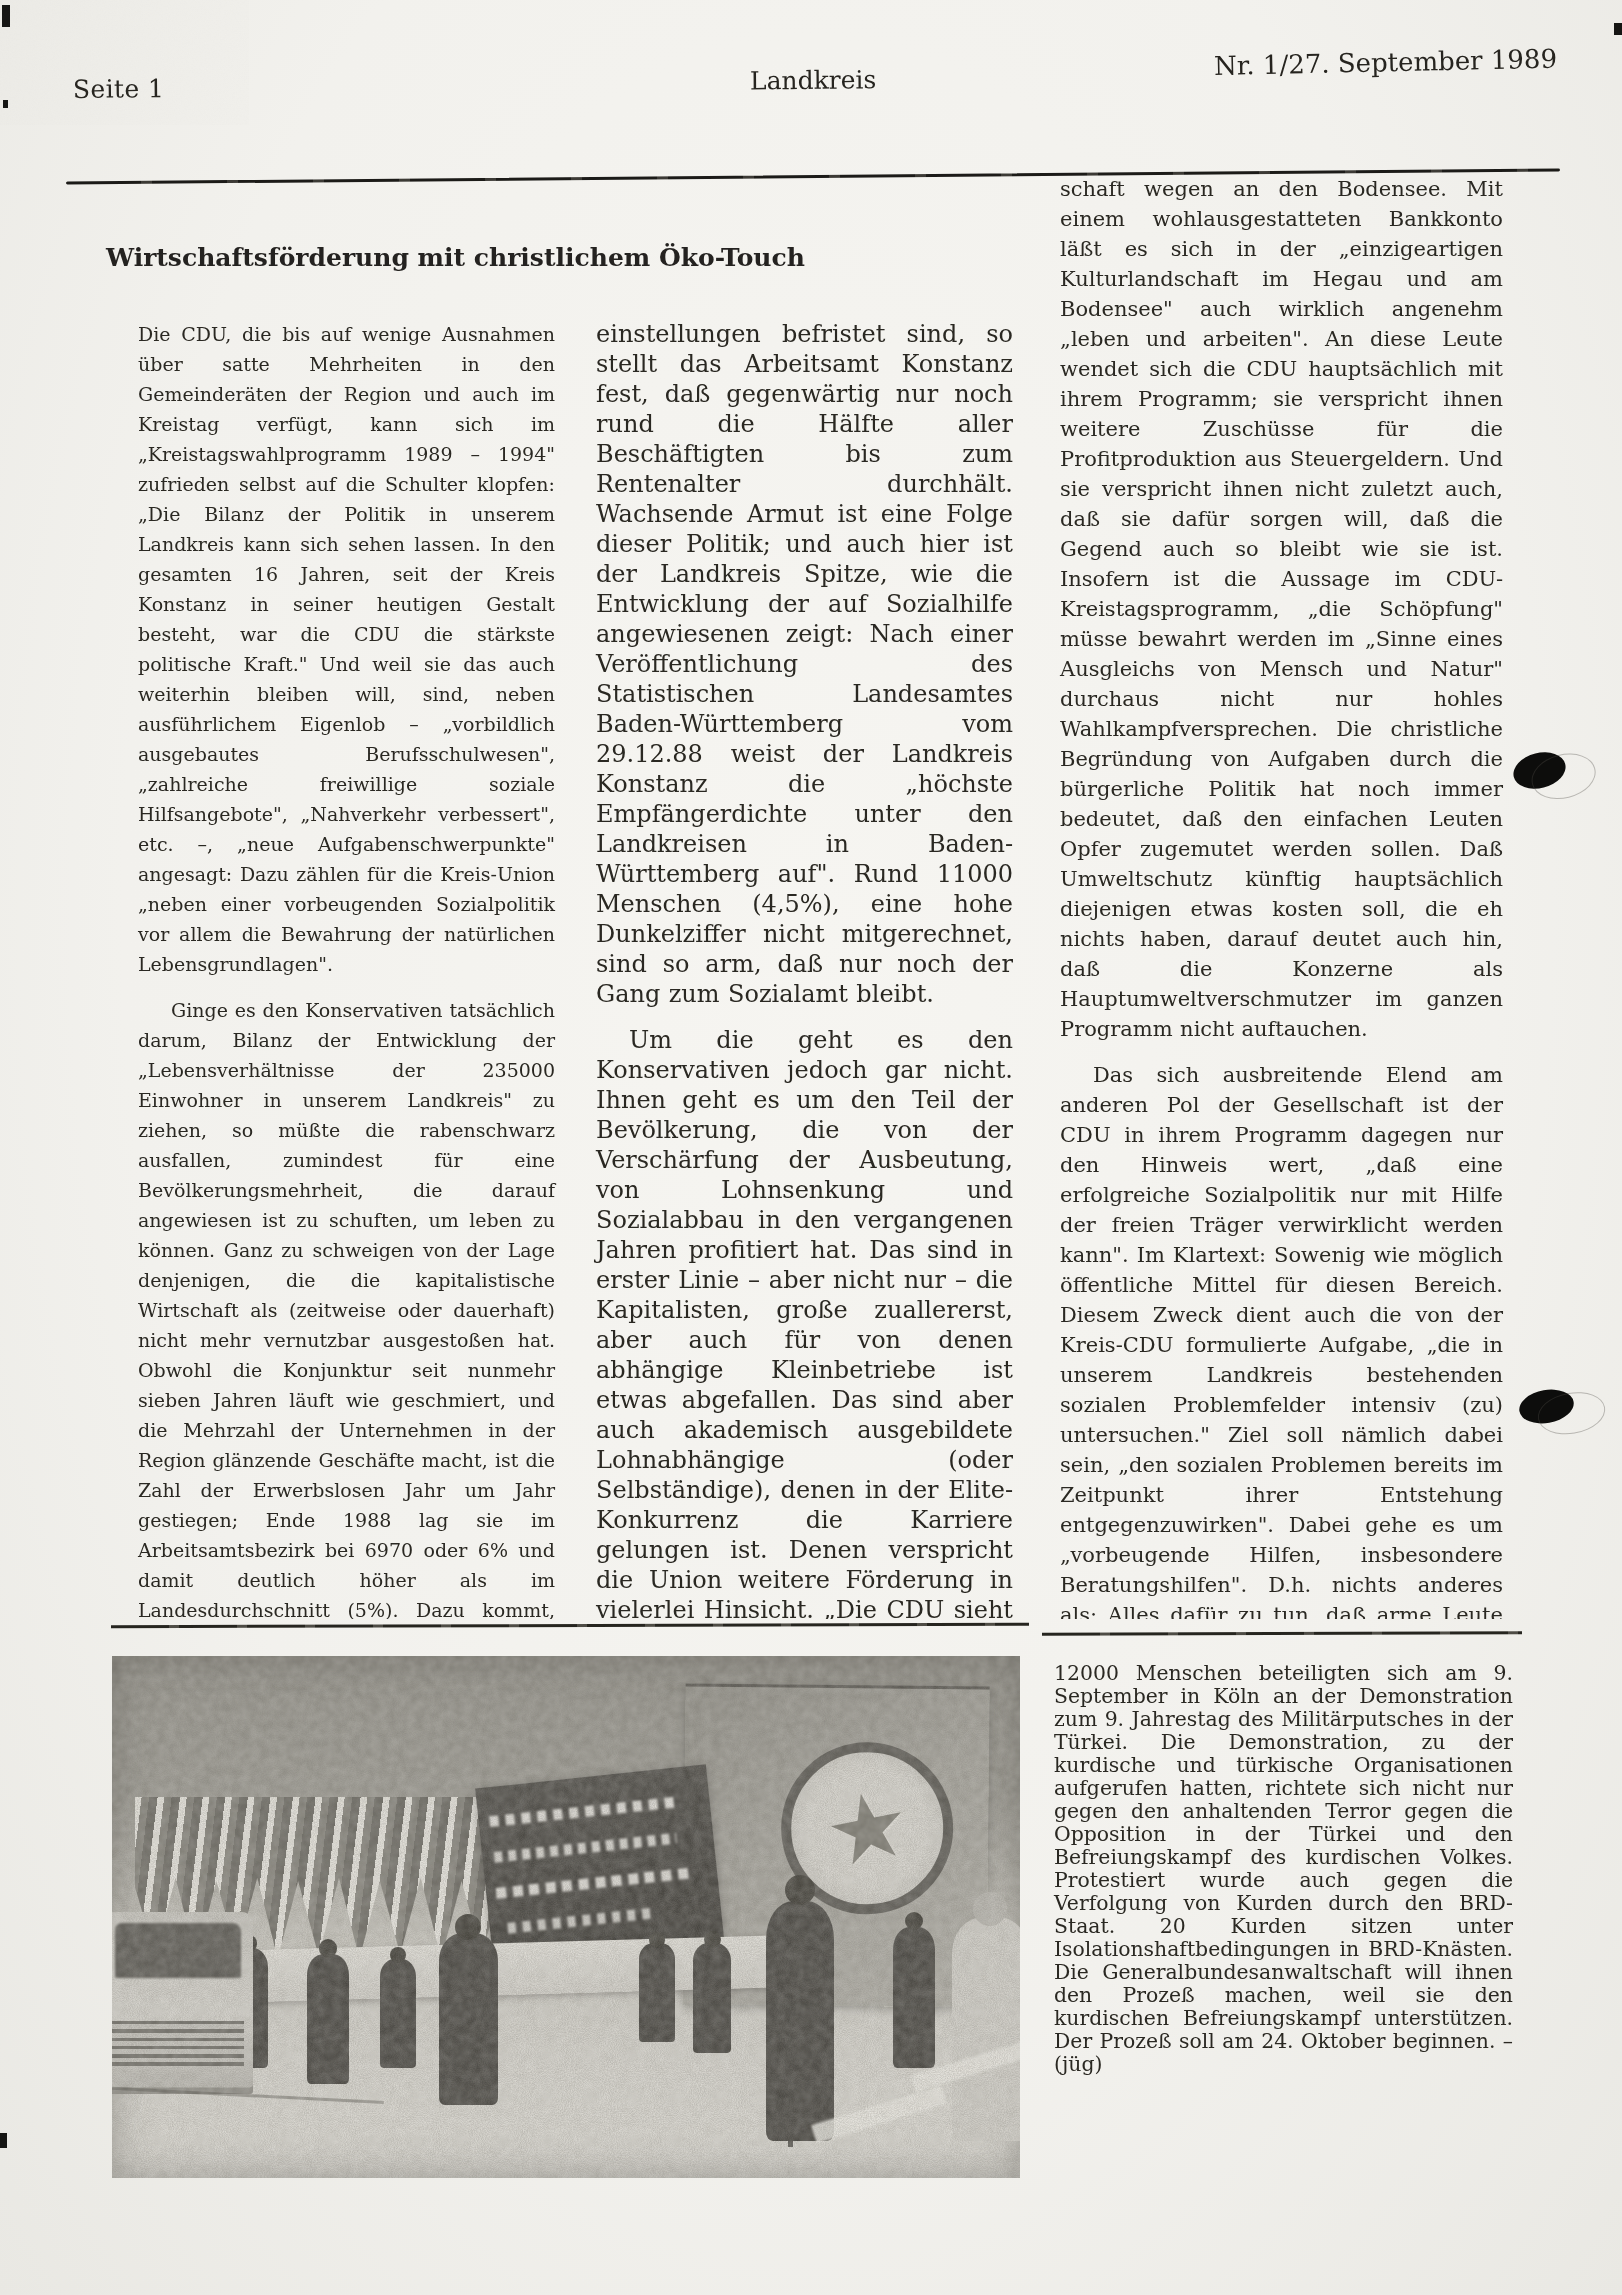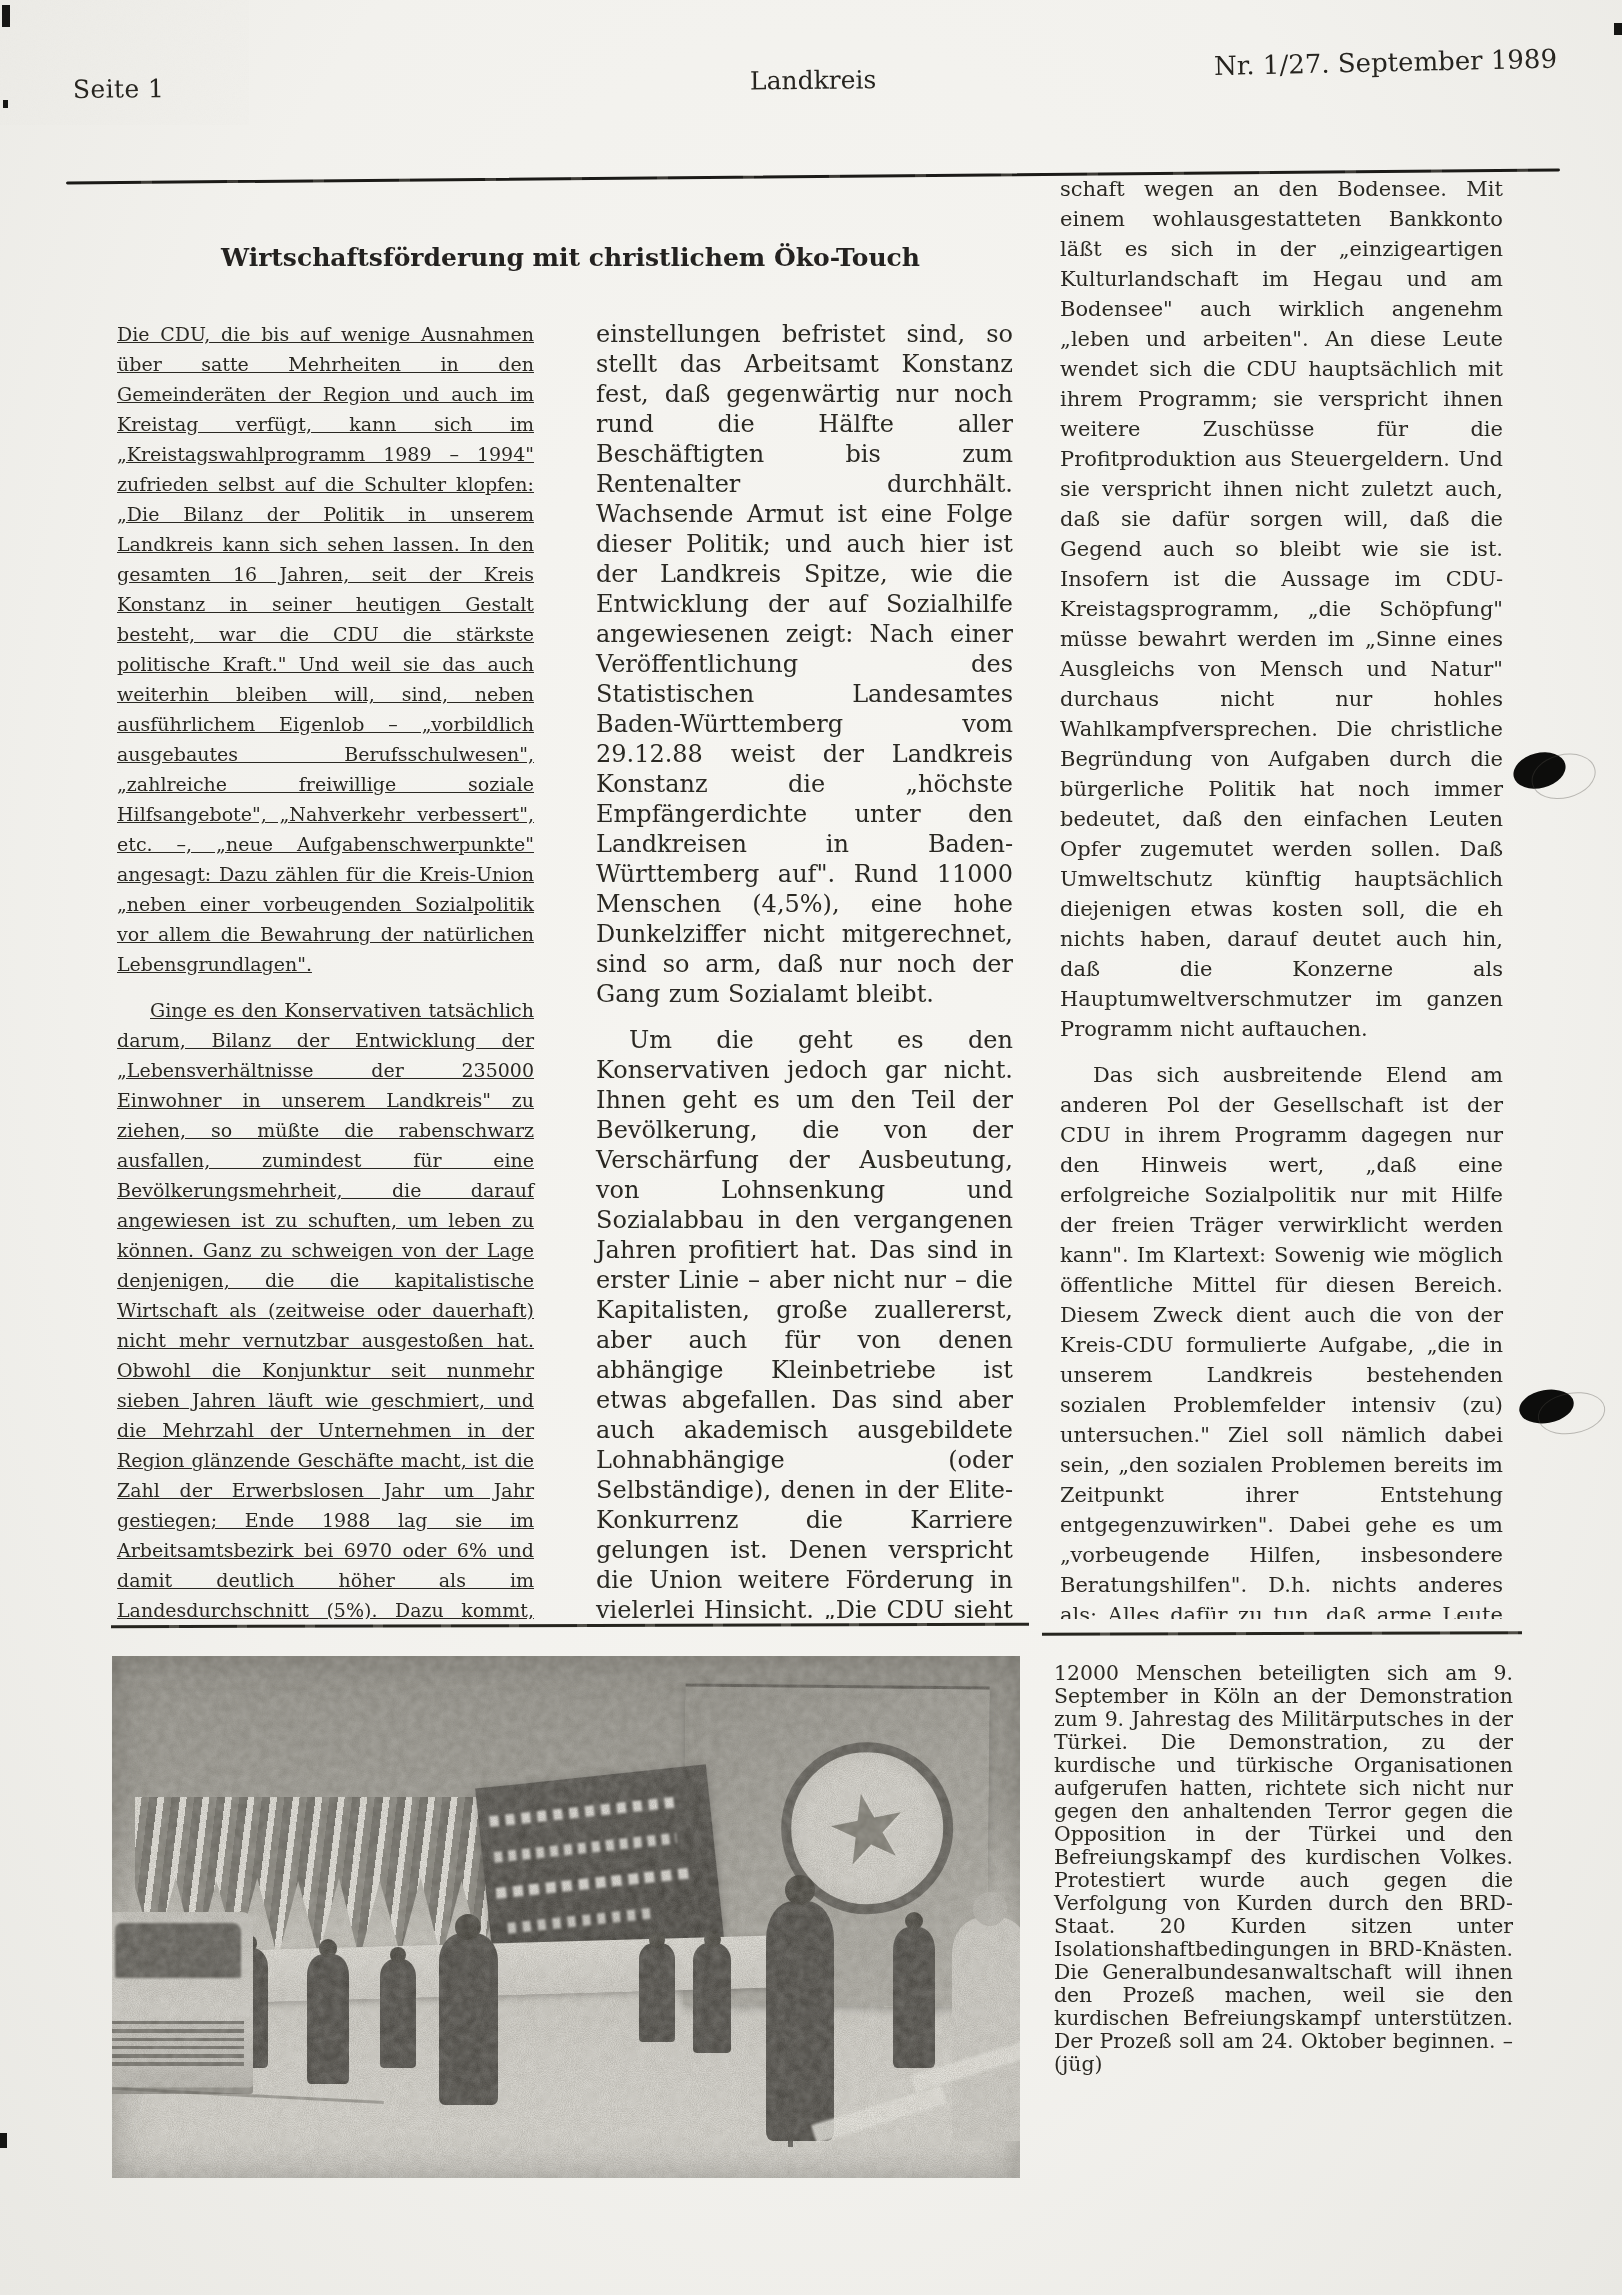--- a/index.html
+++ b/index.html
@@ -11,28 +11,28 @@
   .hdr{position:absolute;left:66px;top:65px;width:1494px;transform:rotate(-0.55deg);transform-origin:left center;}
   .hdr .pg{position:absolute;left:6.6px;top:10px;font-size:25px;letter-spacing:0.4px;}
   .hdr .sec{position:absolute;left:0;top:8.3px;width:100%;text-align:center;font-size:25px;}
   .hdr .iss{position:absolute;right:3.3px;top:-5px;font-size:26px;transform:rotate(-0.7deg);}
   .hdr-rule{position:absolute;left:66px;top:175px;width:1494px;height:3.3px;
             background:repeating-linear-gradient(90deg,#1c1b18 0 75px,#3c3a35 75px 86px);
             transform:rotate(-0.5deg);border-radius:1.7px;}
   
   .headline{position:absolute;left:106px;top:123px;width:929px;text-align:center;
             font-weight:bold;font-size:38px;line-height:50px;letter-spacing:0.4px;color:#1d1c19;}
-  .subhead{position:absolute;left:106px;top:243px;width:929px;text-align:center;
+  .subhead{position:absolute;left:106px;top:243px;width:929px;
            font-weight:bold;font-size:25px;color:#242220;}
   
   .col{position:absolute;font-size:21.6px;line-height:30px;text-align:justify;color:#2a2822;
        overflow:hidden;word-spacing:0.8px;}
   .col p{margin:16px;}
   .col p + p{text-indent:33px;}
-  .c1{left:101px;top:303px;width:449px;height:1316px;text-decoration:underline;}
+  .c1{left:122px;top:303px;width:449px;height:1316px;}
   .c2{left:580px;top:303px;width:449px;height:1316px;}
   .c3{left:1044px;top:158px;width:475px;height:1461px;}
   .col-rule{position:absolute;height:2.5px;background:repeating-linear-gradient(90deg,#26251f 0 58px,#4e4c45 58px 68px);}
   .rule-a{left:111px;top:1624px;width:918px;transform:rotate(-0.15deg);}
   .rule-b{left:1042px;top:1632px;width:480px;transform:rotate(-0.2deg);}
   
   .demo-col{position:absolute;left:1046px;top:1654px;width:475px;height:465px;
             font-size:20.4px;line-height:23px;text-align:justify;color:#2a2822;overflow:hidden;}
   .demo-col p{margin:8px;}
   

